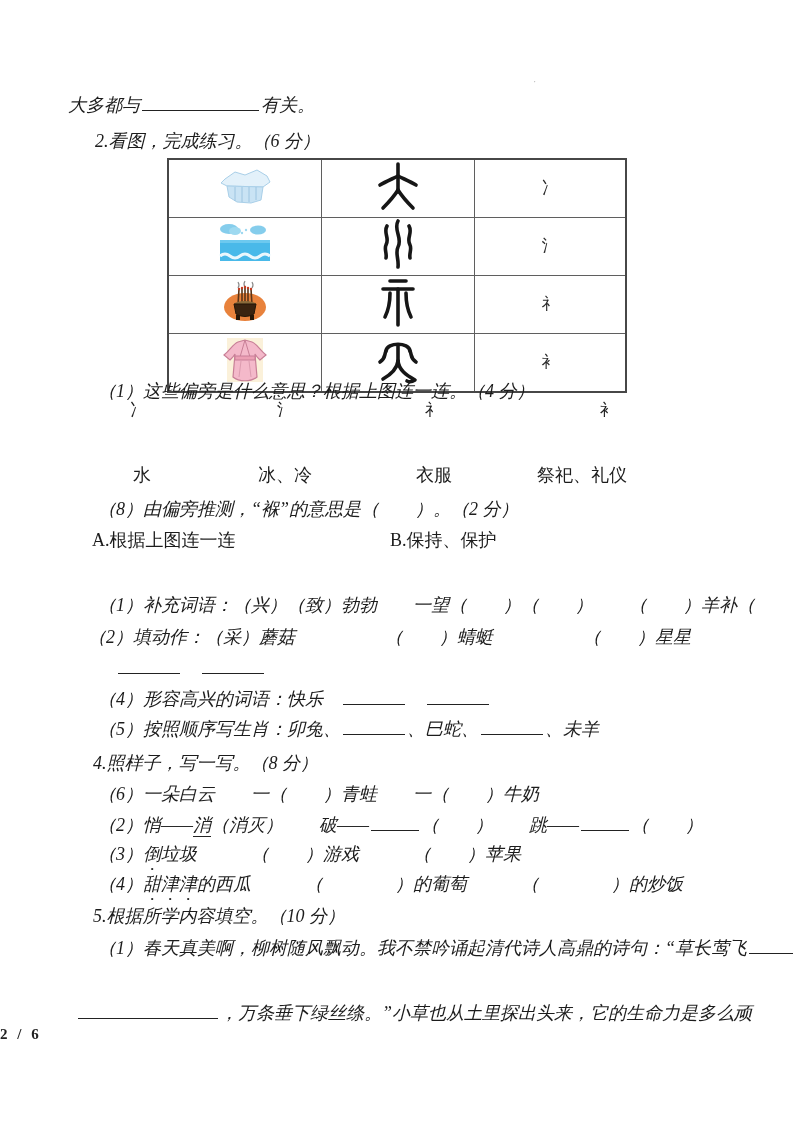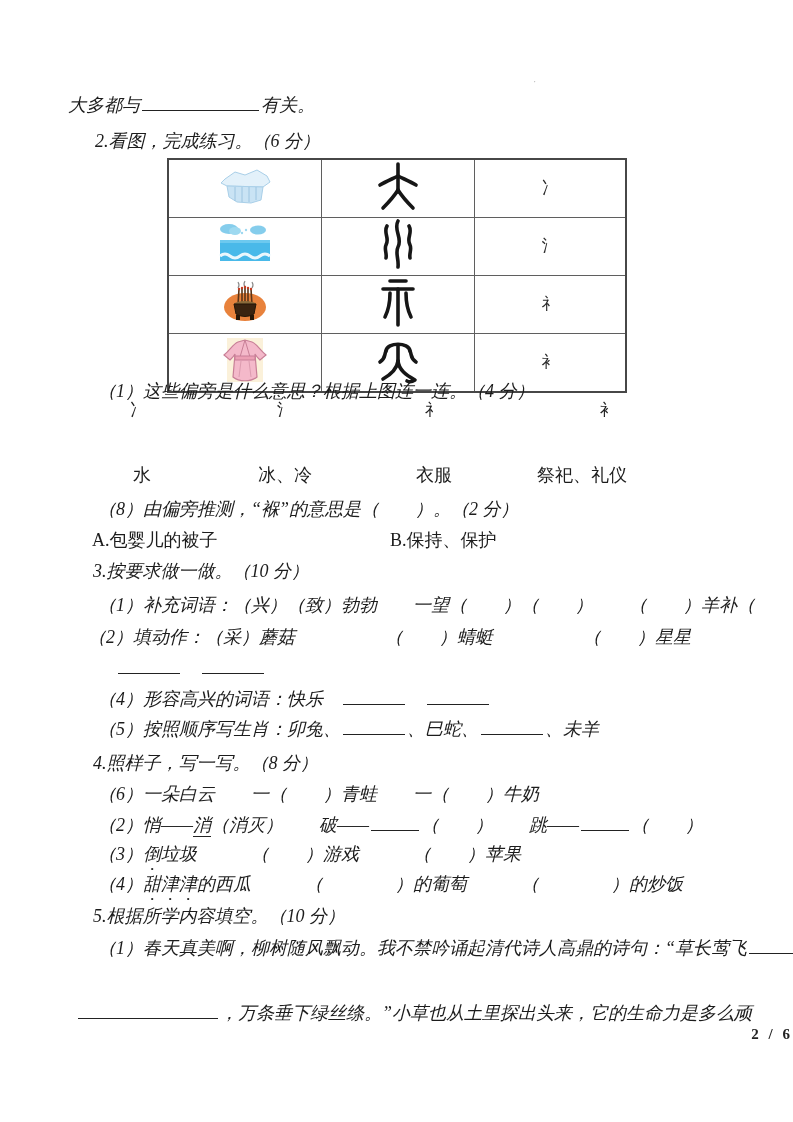--- a/index.html
+++ b/index.html
@@ -21,21 +21,21 @@
     position:absolute;left:167px;top:158px;width:458px;height:211px;
     border-collapse:collapse;table-layout:fixed;
   }
   table.glyph-table td{
     border:1px solid #5f5f5f;text-align:center;vertical-align:middle;padding:0;
   }
   table.glyph-table{border:2px solid #474747;}
   td.radical-cell{font-size:16px;color:#2a2a2a;}
   .seal{stroke:#161616;stroke-width:3.6;fill:none;stroke-linecap:round;stroke-linejoin:round;}
   .footer{
-    position:absolute;left:0;top:1026px;width:100%;text-align:right;
+    position:absolute;left:0;top:1026px;width:100%;text-align:left;
     font-weight:bold;font-size:15px;letter-spacing:3px;color:#222;
   }
   .stray{position:absolute;left:533px;top:76px;font-size:10px;color:#b5b5b5;}
   .posspan{position:absolute;line-height:1;}
 </style>
 </head>
 <body>
 
 <div class="page">
 
@@ -154,24 +154,23 @@
   <span class="posspan" style="left:277px;top:402px;font-size:16px">氵</span>
   <span class="posspan" style="left:425px;top:402px;font-size:16px">礻</span>
   <span class="posspan" style="left:600px;top:402px;font-size:16px">衤</span>
 
   <span class="posspan" style="left:133px;top:466px">水</span>
   <span class="posspan" style="left:258px;top:466px">冰、冷</span>
   <span class="posspan" style="left:416px;top:466px">衣服</span>
   <span class="posspan" style="left:537px;top:466px">祭祀、礼仪</span>
 
   <div class="line" style="left:98px;top:498px">（8）由偏旁推测，“褓”的意思是（　　）。（2 分）</div>
-  <span class="posspan" style="left:92px;top:531px">A.包婴儿的被子</span>
+  <span class="posspan" style="left:92px;top:531px">A.根据上图连一连</span>
   <span class="posspan" style="left:390px;top:531px">B.保持、保护</span>
 
-  <div class="line" style="left:93px;top:560px">3.按要求做一做。（10 分）</div>
   <div class="line" style="left:98px;top:594px">（1）补充词语：（兴）（致）勃勃　　一望（　　）（　　）　　（　　）羊补（　　）</div>
   <div class="line" style="left:88px;top:626px">（2）填动作：（采）蘑菇　　　　　（　　）蜻蜓　　　　　（　　）星星</div>
   <div class="line" style="left:98px;top:657px">
     　<span class="blank w62"></span>　<span class="blank w62"></span>
   </div>
   <div class="line" style="left:98px;top:688px">
     <span>（4）形容高兴的词语：快乐</span>　<span class="blank w62"></span>　<span class="blank w62"></span>
   </div>
   <div class="line" style="left:98px;top:718px">
     <span>（5）按照顺序写生肖：卯兔、</span><span class="blank w62"></span><span>、巳蛇、</span><span class="blank w62"></span><span>、未羊</span>

